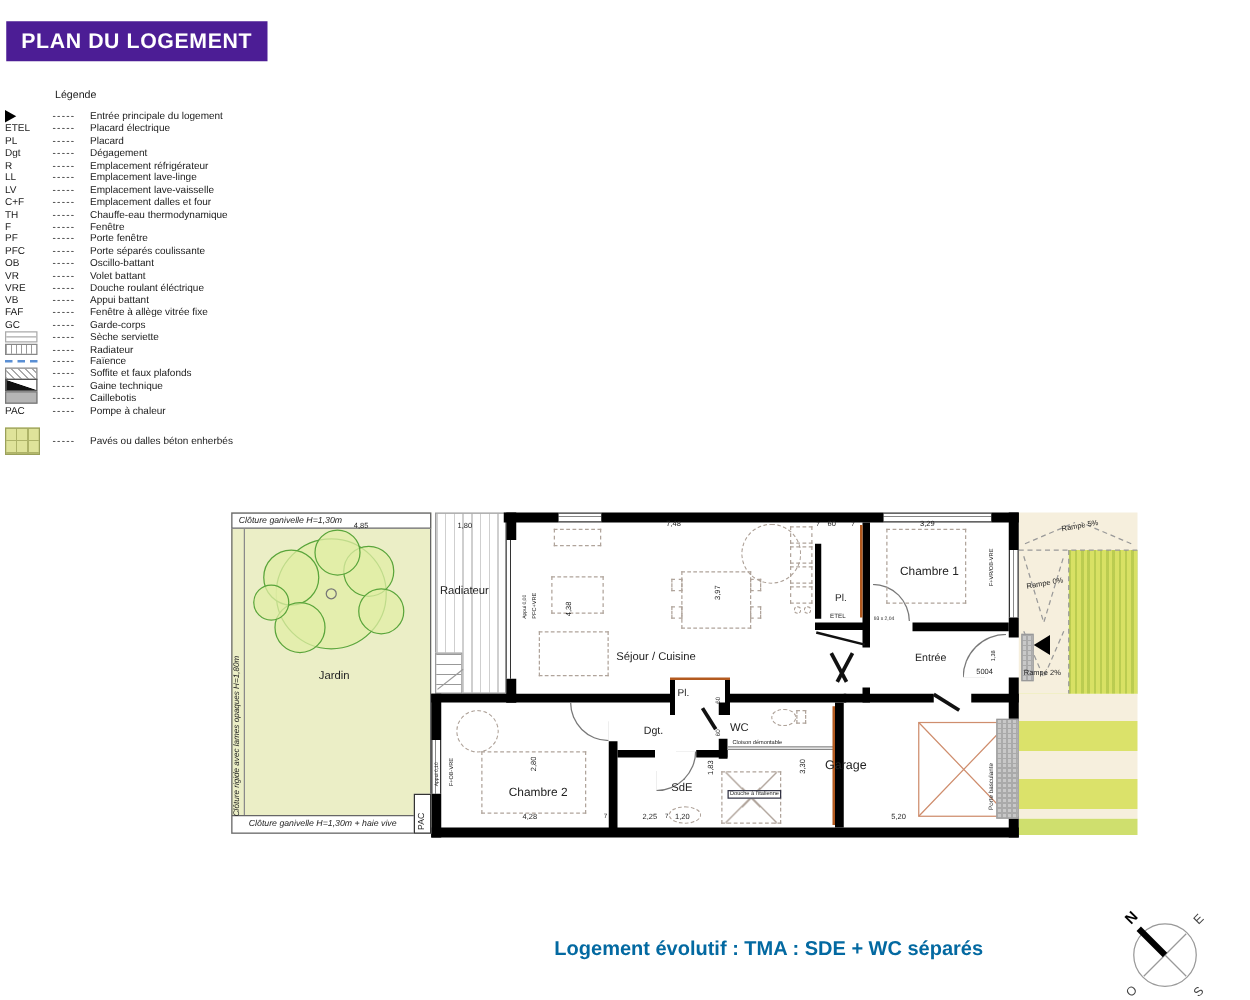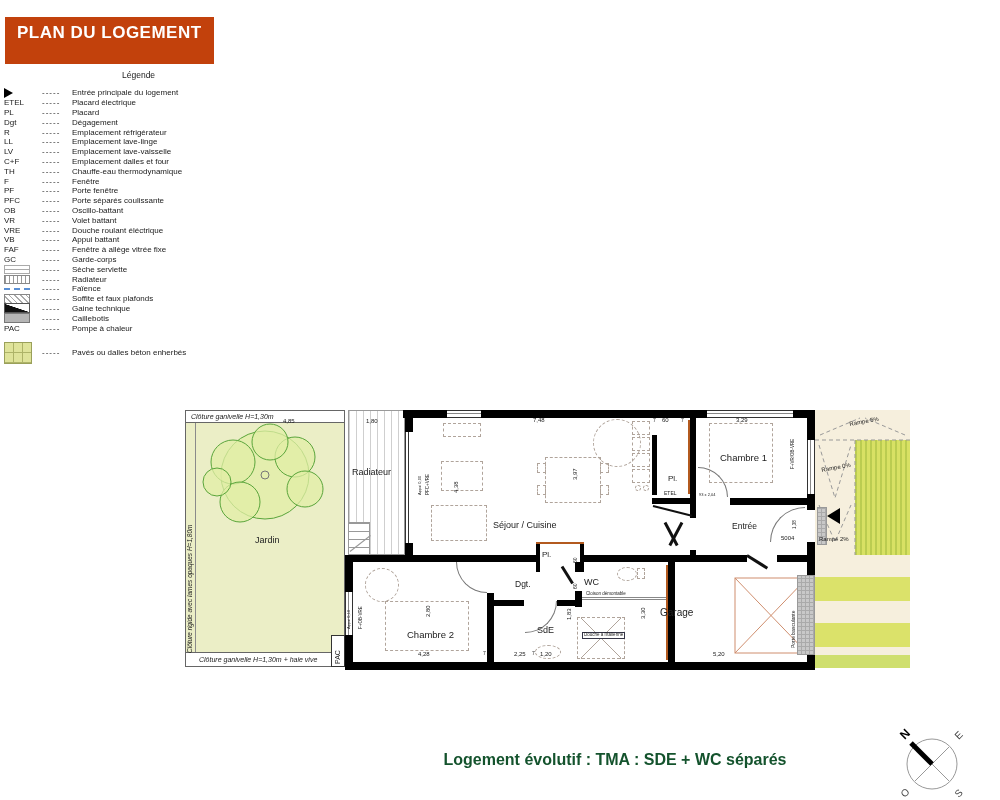--- a/index.html
+++ b/index.html
@@ -1,23 +1,23 @@
 <!DOCTYPE html>
 <html><head>
 <meta charset="utf-8">
 <style>
   html,body{margin:0;padding:0;background:#fff;}
   .page{position:relative;width:1000px;height:800px;background:#fff;overflow:hidden;
         font-family:"Liberation Sans",sans-serif;color:#1a1a1a;}
   
-  .title-box{position:absolute;left:5px;top:17px;background:#c2410c;color:#fff;
-             padding:0 12px;height:47px;line-height:32px;font-size:17px;font-weight:bold;letter-spacing:.5px;}
+  .title-box{position:absolute;left:5px;top:17px;background:#4c1d95;color:#fff;
+             padding:0 12px;height:32px;line-height:32px;font-size:17px;font-weight:bold;letter-spacing:.5px;}
   
   .legend{position:absolute;left:4px;top:70px;width:256px;}
-  .legend-heading{font-size:8.5px;margin:0 0 8px 118px;}
+  .legend-heading{font-size:8.5px;margin:0 0 8px 40px;}
   .lrow{display:flex;align-items:center;height:9.8px;font-size:8px;}
   .lrow.tall{height:24px;margin-top:8px;align-items:center;}
   .sym{width:38px;flex:none;display:flex;align-items:center;}
   .dash{width:30px;flex:none;color:#222;letter-spacing:1px;}
   .lbl{flex:1;white-space:nowrap;}
   .licon{display:inline-block;}
   .icon-entry-arrow{width:0;height:0;border-left:9px solid #000;border-top:5px solid transparent;border-bottom:5px solid transparent;}
   .icon-seche-serviette{width:24px;height:7px;border:1px solid #aaa;background:linear-gradient(#aaa,#aaa) center/100% 1px no-repeat;}
   .icon-radiateur{width:24px;height:7px;border:1px solid #888;background:repeating-linear-gradient(90deg,#999 0 1px,transparent 1px 4px);}
   .icon-faience{width:26px;height:0;border-top:2px dashed #5a8fd4;}
@@ -57,21 +57,21 @@
   .leaf{background:#111;transform-origin:0 50%;}
   .furn{border:1px dashed #b0a49b;background:transparent;}
   .furn.round{border-radius:50%;}
   .gray-slab{background:#c8c8c8;border:1px solid #999;
     background-image:repeating-linear-gradient(0deg,transparent 0 3px,#aaa 3px 4px),repeating-linear-gradient(90deg,transparent 0 3px,#aaa 3px 4px);}
   .entry-arrow-plan{width:0;height:0;border-right:13px solid #000;border-top:8px solid transparent;border-bottom:8px solid transparent;background:none;}
   .pac-box{background:#fff;border:1px solid #333;}
   .shower{background-image:linear-gradient(45deg,transparent 49%,#b0a49b 49%,#b0a49b 51%,transparent 51%),linear-gradient(-45deg,transparent 49%,#b0a49b 49%,#b0a49b 51%,transparent 51%);}
   
   .footer-note{position:absolute;left:400px;top:751px;width:430px;text-align:center;
-               font-size:16px;font-weight:bold;color:#14532d;}
+               font-size:16px;font-weight:bold;color:#0369a1;}
   .compass{position:absolute;left:893px;top:723px;}
 </style>
 </head>
 <body>
 
 <div class="page">
 
   <div class="title-box">PLAN DU LOGEMENT</div>
 
   <div class="legend">

